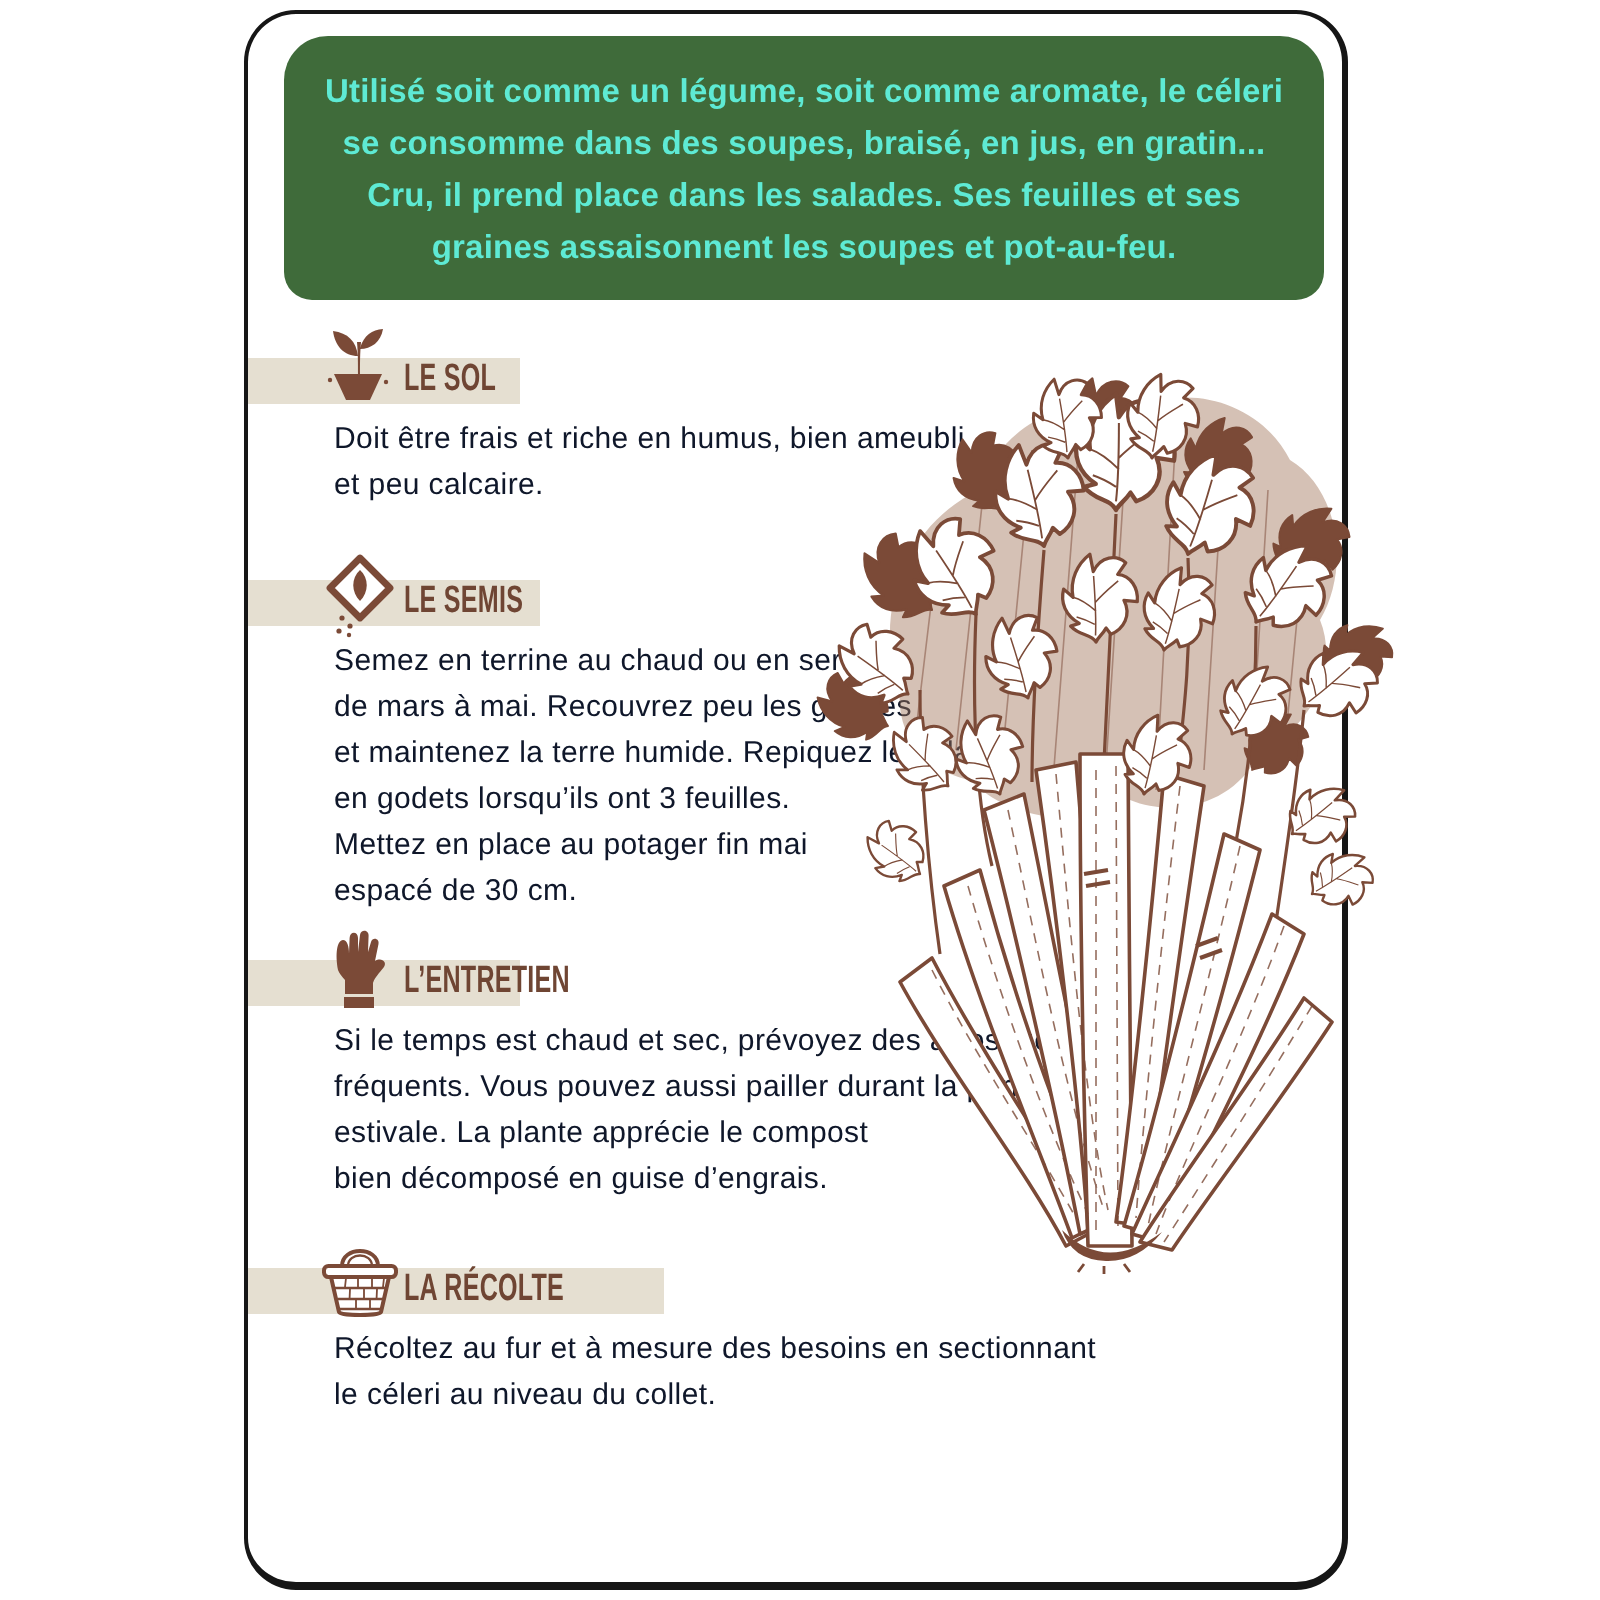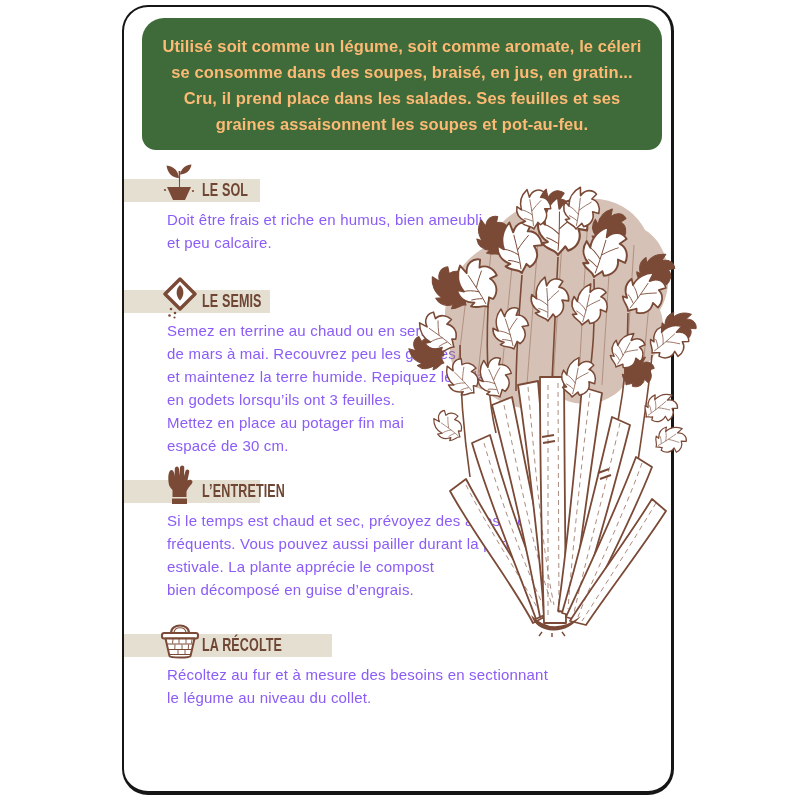--- a/index.html
+++ b/index.html
@@ -3,29 +3,29 @@
 <meta charset="utf-8">
 <style>
   html,body{margin:0;padding:0;background:#fff;}
   .page{position:relative;width:800px;height:800px;background:#fff;overflow:hidden;
         font-family:"Liberation Sans",sans-serif;}
   .card{position:absolute;left:122px;top:5px;width:552px;height:790px;background:#fff;
         border:2px solid #161616;border-right-width:3px;border-bottom-width:4px;
         border-radius:26px;box-sizing:border-box;}
   .intro-box{position:absolute;left:18px;top:11px;width:520px;height:132px;background:#3f6b3a;
         border-radius:22px 22px 14px 14px;box-sizing:border-box;display:flex;align-items:center;justify-content:center;}
-  .intro-text{margin:0;padding:2px 12px 0 12px;color:#fdba74;font-size:16.5px;line-height:26px;
+  .intro-text{margin:0;padding:2px 12px 0 12px;color:#5eead4;font-size:16.5px;line-height:26px;
         font-weight:600;text-align:center;white-space:pre-line;letter-spacing:0.1px;}
   .sec{position:absolute;left:0;right:16px;}
   .bar{position:relative;height:23px;background:#e5dfd1;}
   .bar .sec-title{position:absolute;left:78px;top:50%;transform:translateY(-54%) scaleX(0.66);
         transform-origin:0 50%;display:inline-block;color:#6f4533;font-weight:700;font-size:19px;
         letter-spacing:0.2px;white-space:nowrap;}
   .bar .icon{position:absolute;}
-  .sec-body{margin:6px 0 0 0;padding-left:43px;color:#8b5cf6;font-size:15px;line-height:23px;
+  .sec-body{margin:6px 0 0 0;padding-left:43px;color:#0f172a;font-size:15px;line-height:23px;
         white-space:pre-line;letter-spacing:0.2px;}
   .celery{position:absolute;left:306px;top:178px;z-index:5;overflow:visible;}
   svg{display:block;}
 </style>
 </head>
 <body>
 
 <div class="page">
   <div class="card">
 
@@ -106,21 +106,21 @@
               <rect x="4" y="13" width="36" height="5.5" rx="2.2" fill="#fff"></rect>
               <path d="M7.5,18.5 L36.5,18.5 L32.5,36 C32,38 12,38 11.5,36 Z" fill="#fff"></path>
               <path d="M9.5,24 L34.8,24 M10.8,29.5 L33.5,29.5 M12,34.5 L32,34.5" stroke-width="1.2"></path>
               <path d="M15,19 L14.5,23.5 M21,19 L21,23.5 M28,19 L28,23.5 M34,19 L33.5,23.5 M17,24.5 L16.8,29 M24,24.5 L24,29 M30.5,24.5 L30.3,29 M20,30 L20,34 M27,30 L27,34" stroke-width="0.9"></path>
             </g>
           </svg>
         </span>
         <span class="sec-title">LA RÉCOLTE</span>
       </div>
       <p class="sec-body">Récoltez au fur et à mesure des besoins en sectionnant
-le légume au niveau du collet.</p>
+le céleri au niveau du collet.</p>
     </div>
 
     <svg class="celery" width="244" height="452" viewBox="0 0 244 452">
       <defs>
         <g id="lf">
           <path d="M0,0 C-2,-4 -7,-3 -11,-8 L-7,-9 C-13,-13 -15,-19 -13,-25 L-9,-21 C-10,-29 -6,-36 0,-40 L1,-32 C5,-39 12,-39 16,-35 L12,-30 C18,-29 21,-23 20,-17 L14,-18 C17,-11 13,-5 7,-3 L5,-6 C3,-3 1,-2 0,0 Z" fill="#fff" stroke="#7b4a37" stroke-width="1.5" stroke-linejoin="round"></path>
           <path d="M0,-3 C1,-12 1,-20 1,-30 M1,-14 C-3,-18 -6,-20 -9,-21 M1,-18 C5,-22 8,-24 12,-27 M0,-8 C-3,-10 -5,-11 -8,-12" stroke="#7b4a37" stroke-width="0.7" fill="none"></path>
         </g>
         <g id="lfd">
           <path d="M0,0 C-2,-4 -7,-3 -11,-8 L-7,-9 C-13,-13 -15,-19 -13,-25 L-9,-21 C-10,-29 -6,-36 0,-40 L1,-32 C5,-39 12,-39 16,-35 L12,-30 C18,-29 21,-23 20,-17 L14,-18 C17,-11 13,-5 7,-3 L5,-6 C3,-3 1,-2 0,0 Z" fill="#7b4a37" stroke="#7b4a37" stroke-width="1" stroke-linejoin="round"></path>

